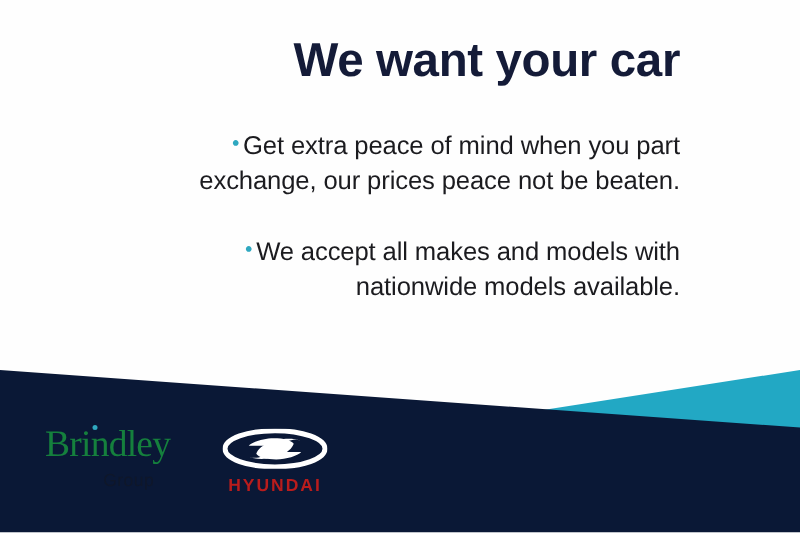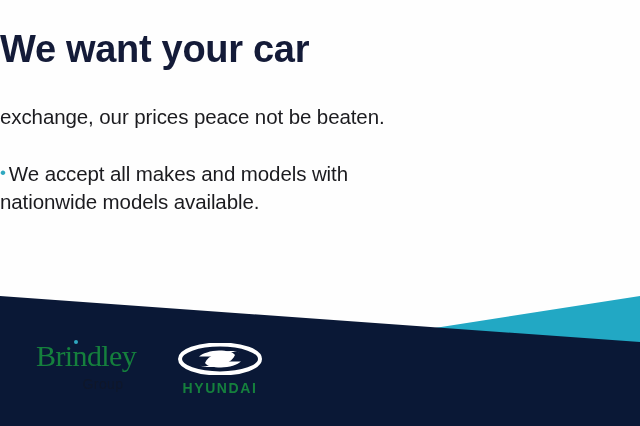--- a/index.html
+++ b/index.html
@@ -21,21 +21,21 @@
     overflow: hidden;
   }
 
   
   .content {
     position: absolute;
     left: 0;
     top: 0;
     width: 544px;
     height: 296px;
-    text-align: left;
+    text-align: right;
   }
   .headline {
     margin: 0;
     padding-top: 28px;
     font-family: "Liberation Sans", sans-serif;
     font-size: 38px;
     font-weight: bold;
     letter-spacing: -0.3px;
     color: #141b38;
     line-height: 1.15;
@@ -133,41 +133,44 @@
     padding-top: 2px;
   }
   .hyundai-mark {
     display: block;
   }
   .hyundai-word {
     display: block;
     font-family: "Liberation Sans", sans-serif;
     font-size: 14px;
     font-weight: bold;
-    color: #15803d;
+    color: #b91c1c;
     letter-spacing: 1.6px;
     line-height: 1;
     margin-top: 6px;
   }
 </style>
 </head>
 <body>
 
 <div class="slide">
 
   <svg class="banner" viewBox="0 0 640 426" width="640" height="426">
     <polygon points="640,296 640,349 300,349 640,296" fill="#22a8c4"></polygon>
     <polygon points="0,296 640,342 640,426 0,426" fill="#0a1836"></polygon>
   </svg>
 
   <div class="content">
     <h1 class="headline">We want your car</h1>
 
     <ul class="bullets">
       <li class="bullet-item bullet-1">
+        <span class="bullet-line">
+          <span class="bullet-dot">•</span><span>Get extra peace of mind when you part</span>
+        </span>
         <span class="bullet-line">exchange, our prices peace not be beaten.</span>
       </li>
 
       <li class="bullet-item bullet-2">
         <span class="bullet-line">
           <span class="bullet-dot">•</span><span>We accept all makes and models with</span>
         </span>
         <span class="bullet-line">nationwide models available.</span>
       </li>
     </ul>

